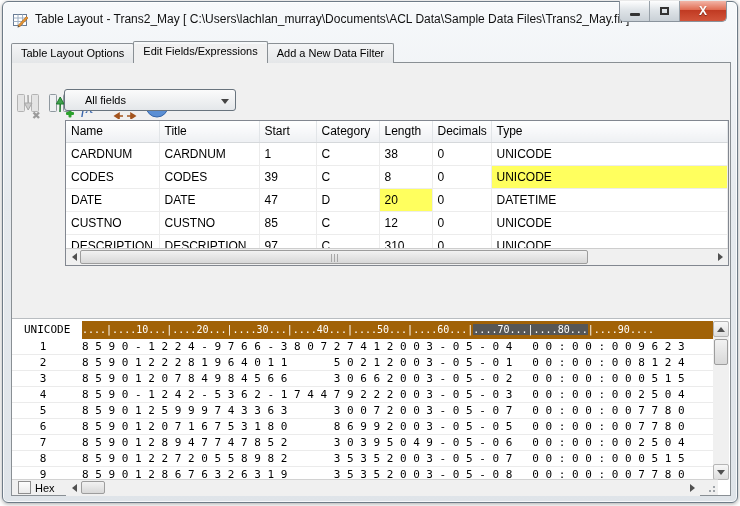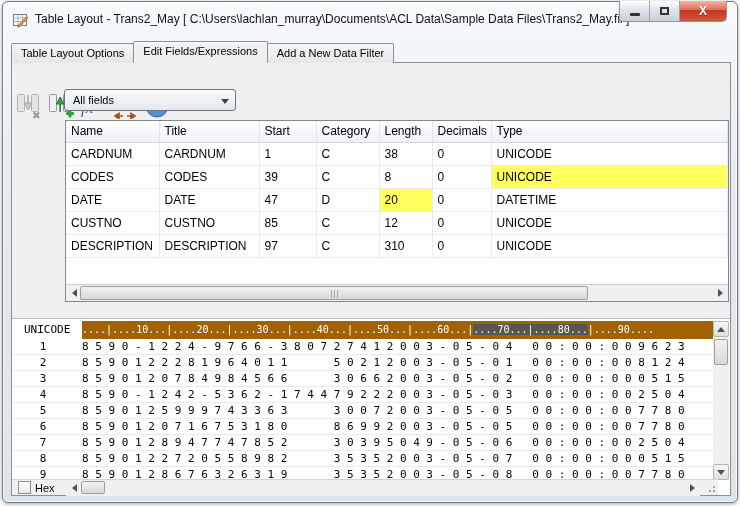--- a/index.html
+++ b/index.html
@@ -35,26 +35,26 @@
   .panel { position:absolute; left:8px; top:60px; width:720px; height:434px;
     border:1px solid #898f94; background:#f0f0f0; z-index:2; }
 
   
   .side-toolbar { position:absolute; left:4px; top:28px; width:42px; display:flex; flex-direction:row; gap:6px; }
   .tool-btn { width:36px; height:30px; display:flex; align-items:center; justify-content:center; cursor:default; }
 
   
   .combo { position:absolute; left:52px; top:26px; width:172px; height:22px;
     border:1px solid #69747e; border-radius:3px; background:linear-gradient(#fbfbfb,#e4e7ea);
-    display:flex; align-items:center; font-size:11px; padding-left:8px; }
+    display:flex; align-items:center; font-size:11px; padding-left:20px; }
   .combo-arrow { position:absolute; right:6px; top:9px; width:0; height:0;
     border-left:4px solid transparent; border-right:4px solid transparent; border-top:5px solid #444; }
 
   
-  .ftable-wrap { position:absolute; left:53px; top:57px; width:664px; height:182px;
+  .ftable-wrap { position:absolute; left:53px; top:57px; width:664px; height:146px;
     border:1px solid #828790; background:#fff; overflow:hidden; }
   table.ftable { border-collapse:collapse; table-layout:fixed; width:662px; font-size:12px; }
   .ftable th { font-weight:normal; text-align:left; height:21px; padding:0 0 0 5px;
     background:linear-gradient(#ffffff,#f5f6f8 60%,#eef0f3); border-right:1px solid #e2e5e8; border-bottom:1px solid #d5d8db; }
   .ftable td { height:23px; padding:0 0 0 5px; border-right:1px solid #ececec; border-bottom:1px solid #ececec;
     white-space:nowrap; overflow:hidden; }
   .ftable td.hl { background:#ffff5e; }
   .ftable-hscroll { position:absolute; left:0; bottom:0; width:662px; height:17px; background:#f0f0f0;
     border-top:1px solid #cdcdcd; }
 
@@ -255,21 +255,21 @@
       <div class="ruler-row">
         <span class="enc-label mono">UNICODE</span>
         <div class="ruler-bar mono"><span>....|....10...|....20...|....30...|....40...|....50...|....60...|</span><span class="sel">....70...|....80...</span><span>|....90....</span></div>
       </div>
 
       <div class="rec-rows">
         <div class="rec-row"><span class="rec-num mono">1</span><span class="rec-data mono">8590-1224-9766-380727412003-05-04 00:00:009623</span></div>
         <div class="rec-row"><span class="rec-num mono">2</span><span class="rec-data mono">8590122281964011   50212003-05-01 00:00:008124</span></div>
         <div class="rec-row"><span class="rec-num mono">3</span><span class="rec-data mono">8590120784984566   30662003-05-02 00:00:000515</span></div>
         <div class="rec-row"><span class="rec-num mono">4</span><span class="rec-data mono">8590-1242-5362-174479222003-05-03 00:00:002504</span></div>
-        <div class="rec-row"><span class="rec-num mono">5</span><span class="rec-data mono">8590125999743363   30072003-05-05 00:00:007780</span></div>
+        <div class="rec-row"><span class="rec-num mono">5</span><span class="rec-data mono">8590125999743363   30072003-05-07 00:00:007780</span></div>
         <div class="rec-row"><span class="rec-num mono">6</span><span class="rec-data mono">8590120716753180   86992003-05-05 00:00:007780</span></div>
         <div class="rec-row"><span class="rec-num mono">7</span><span class="rec-data mono">8590128947747852   30395049-05-06 00:00:002504</span></div>
         <div class="rec-row"><span class="rec-num mono">8</span><span class="rec-data mono">8590122720558982   35352003-05-07 00:00:000515</span></div>
         <div class="rec-row"><span class="rec-num mono">9</span><span class="rec-data mono">8590128676326319   35352003-05-08 00:00:007780</span></div>
 
       </div>
 
       <div class="vscroll">
         <div class="sb-btn" style="left:0;top:0;">
             <span class="tri-up"></span>

